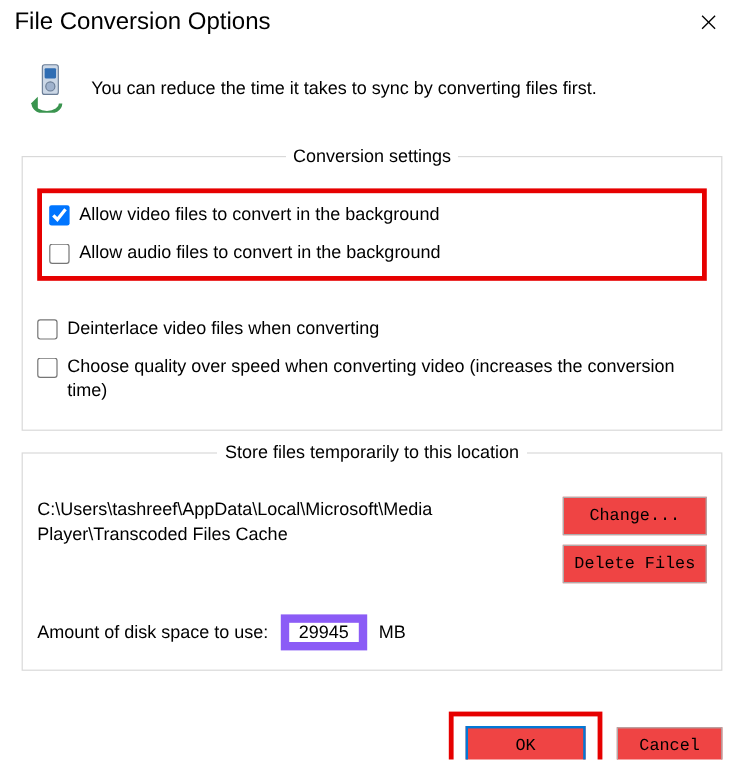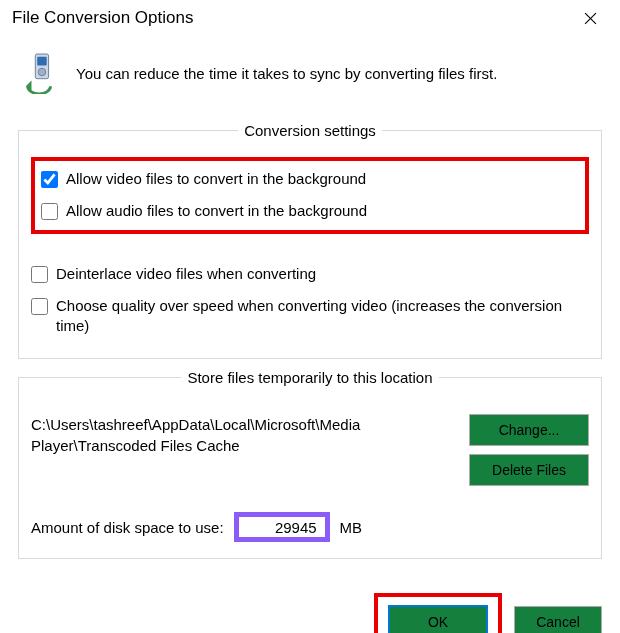--- a/index.html
+++ b/index.html
@@ -12,21 +12,21 @@
       height: 633px;
       overflow: hidden;
     }
     .titlebar {
       display: flex;
       justify-content: space-between;
       align-items: center;
       padding: 6px 10px 6px 12px;
       height: 36px;
     }
-    .title { font-size: 17px; }
+    .title { font-size: 20px; }
     .close-btn {
       width: 40px;
       height: 30px;
       display: flex;
       align-items: center;
       justify-content: center;
       cursor: pointer;
     }
     .close-btn svg { width: 13px; height: 13px; }
     .content { padding: 10px 18px 10px 18px; }
@@ -82,38 +82,38 @@
       line-height: 1.4;
       word-break: break-word;
     }
     .btn-col {
       display: flex;
       flex-direction: column;
       gap: 8px;
       width: 120px;
     }
     button.win {
-      background: #15803d;
+      background: #ef4444;
       border: 1px solid #adadad;
-      font-family: Liberation Sans, sans-serif;
+      font-family: Liberation Mono, monospace;
       font-size: 14px;
       padding: 7px 8px;
       cursor: pointer;
     }
     .disk-row {
       display: flex;
       align-items: center;
       gap: 10px;
       margin-top: 26px;
     }
     .disk-label { font-size: 15px; }
     .disk-input {
-      width: 96px;
+      width: 72px;
       height: 30px;
-      border: 5px solid #8b5cf6;
+      border: 7px solid #8b5cf6;
       text-align: right;
       padding: 0 8px;
       font-size: 15px;
       font-family: inherit;
     }
     .unit { font-size: 15px; }
     .footer {
       display: flex;
       justify-content: flex-end;
       gap: 12px;

